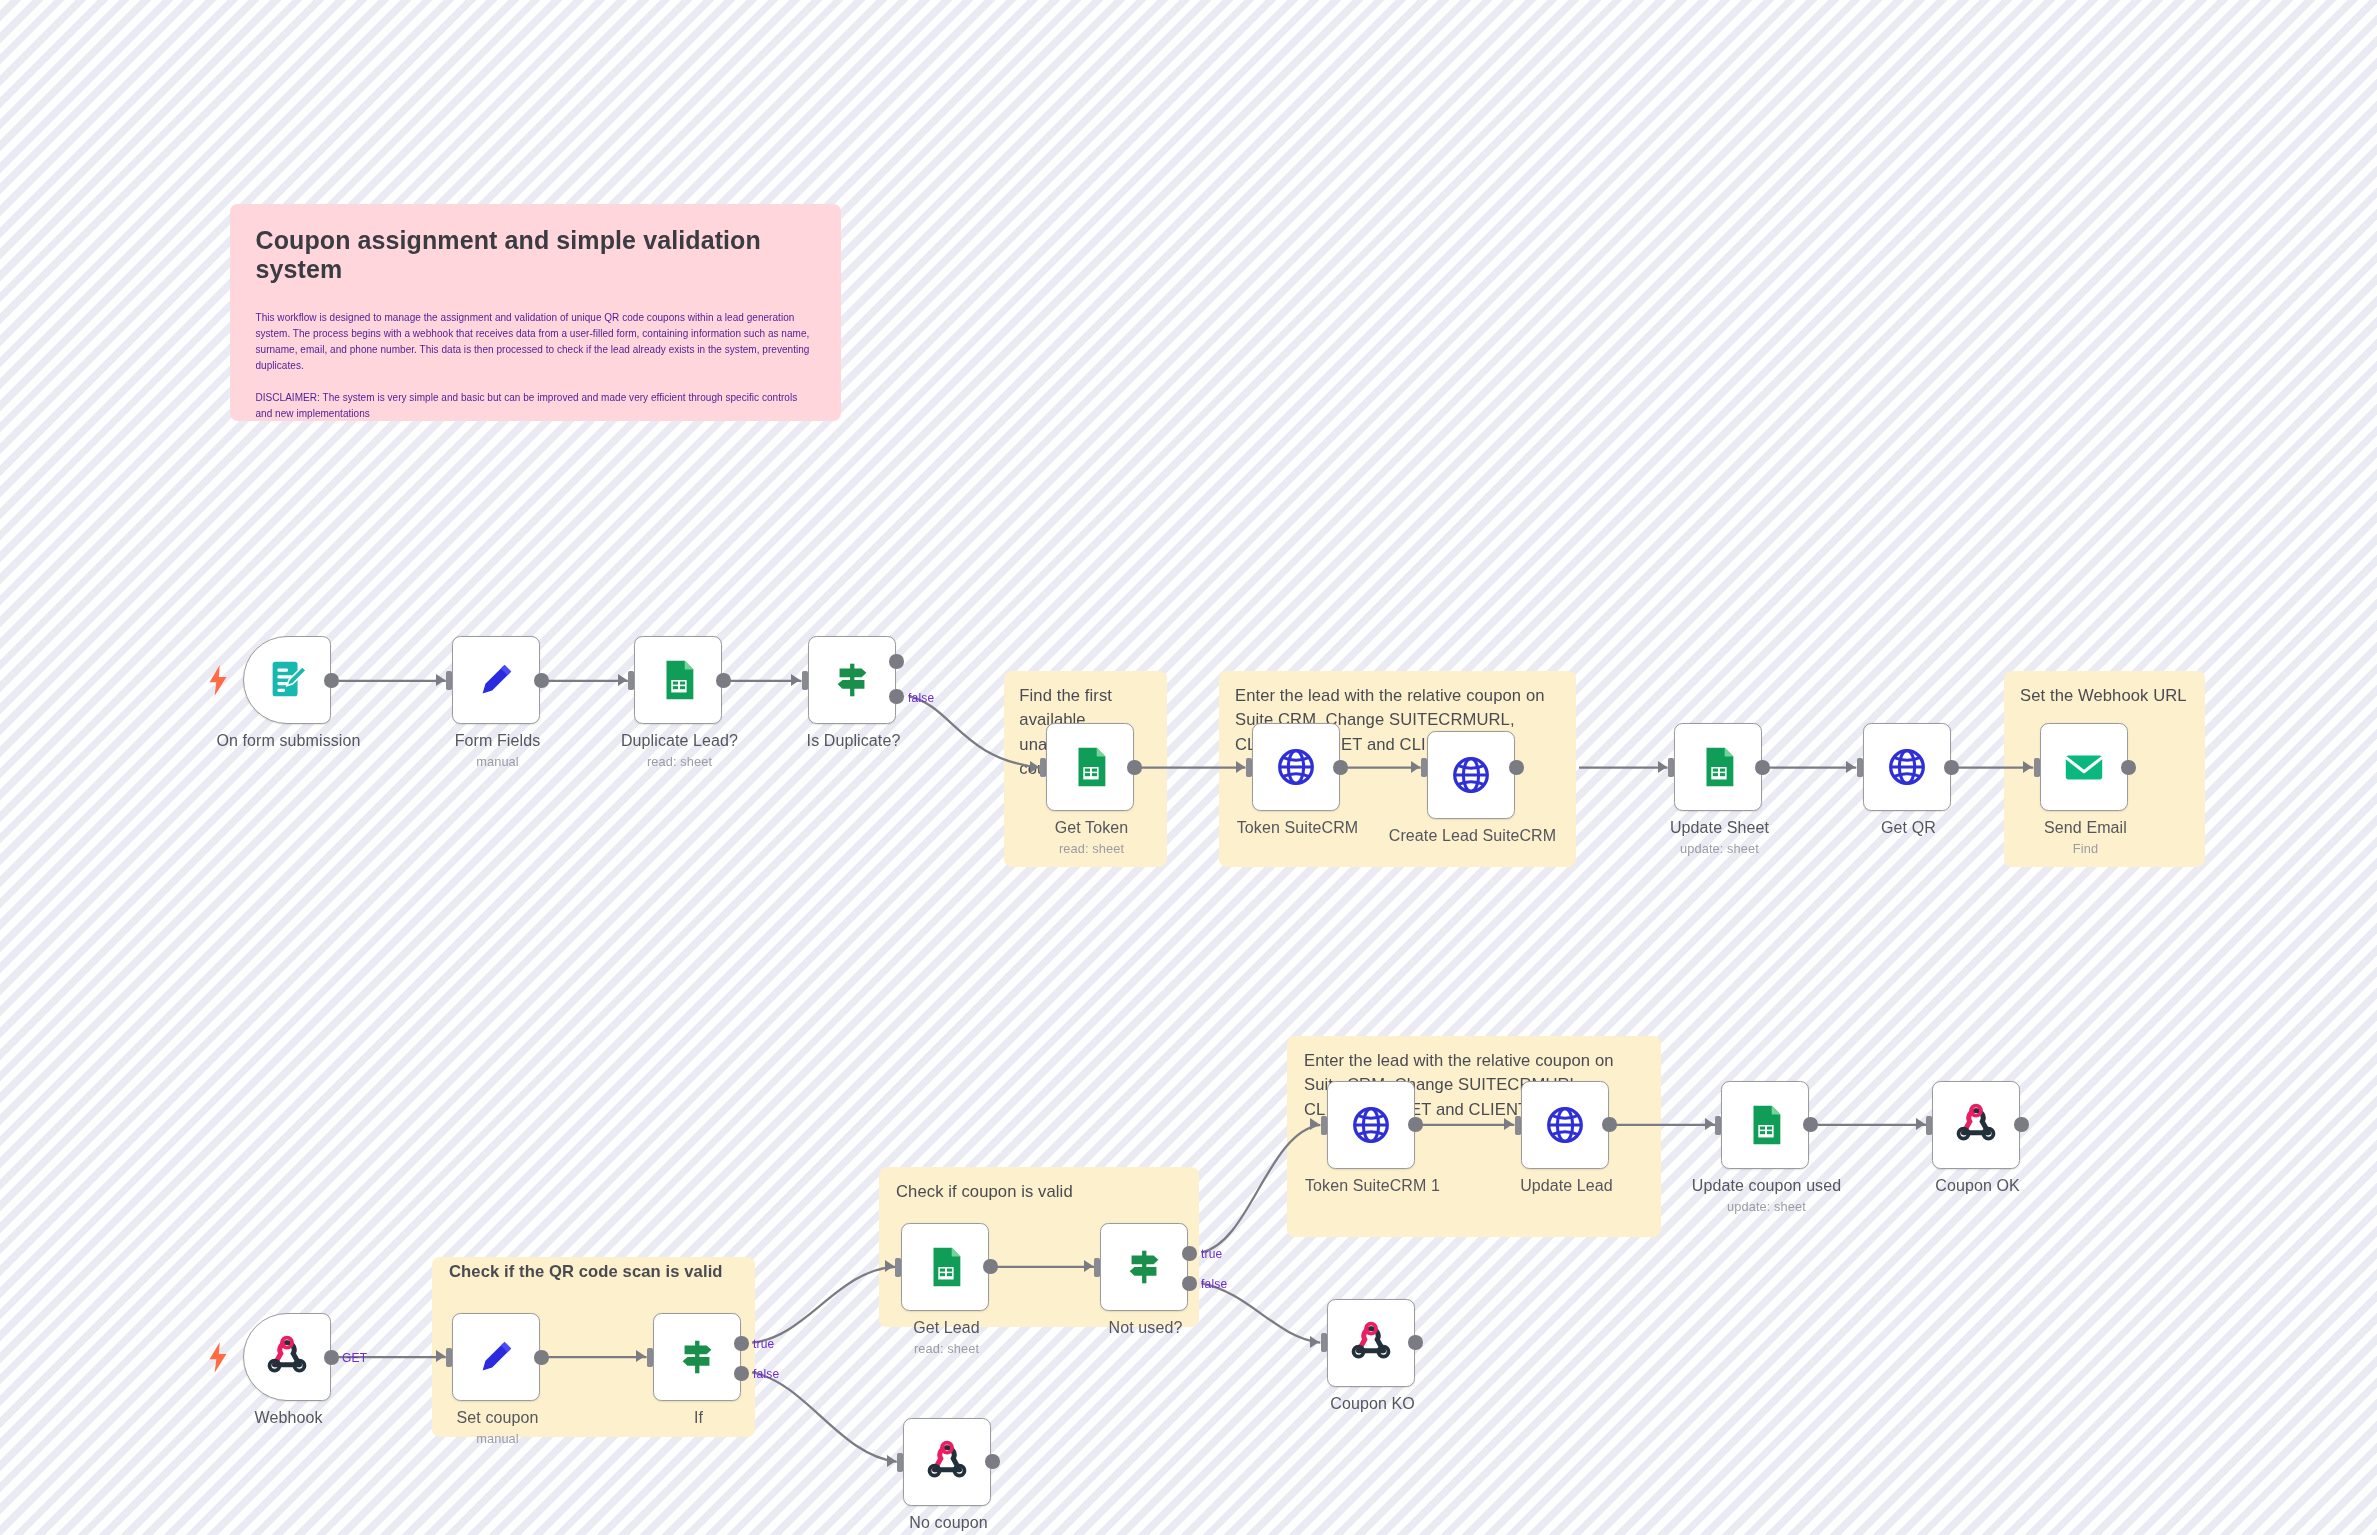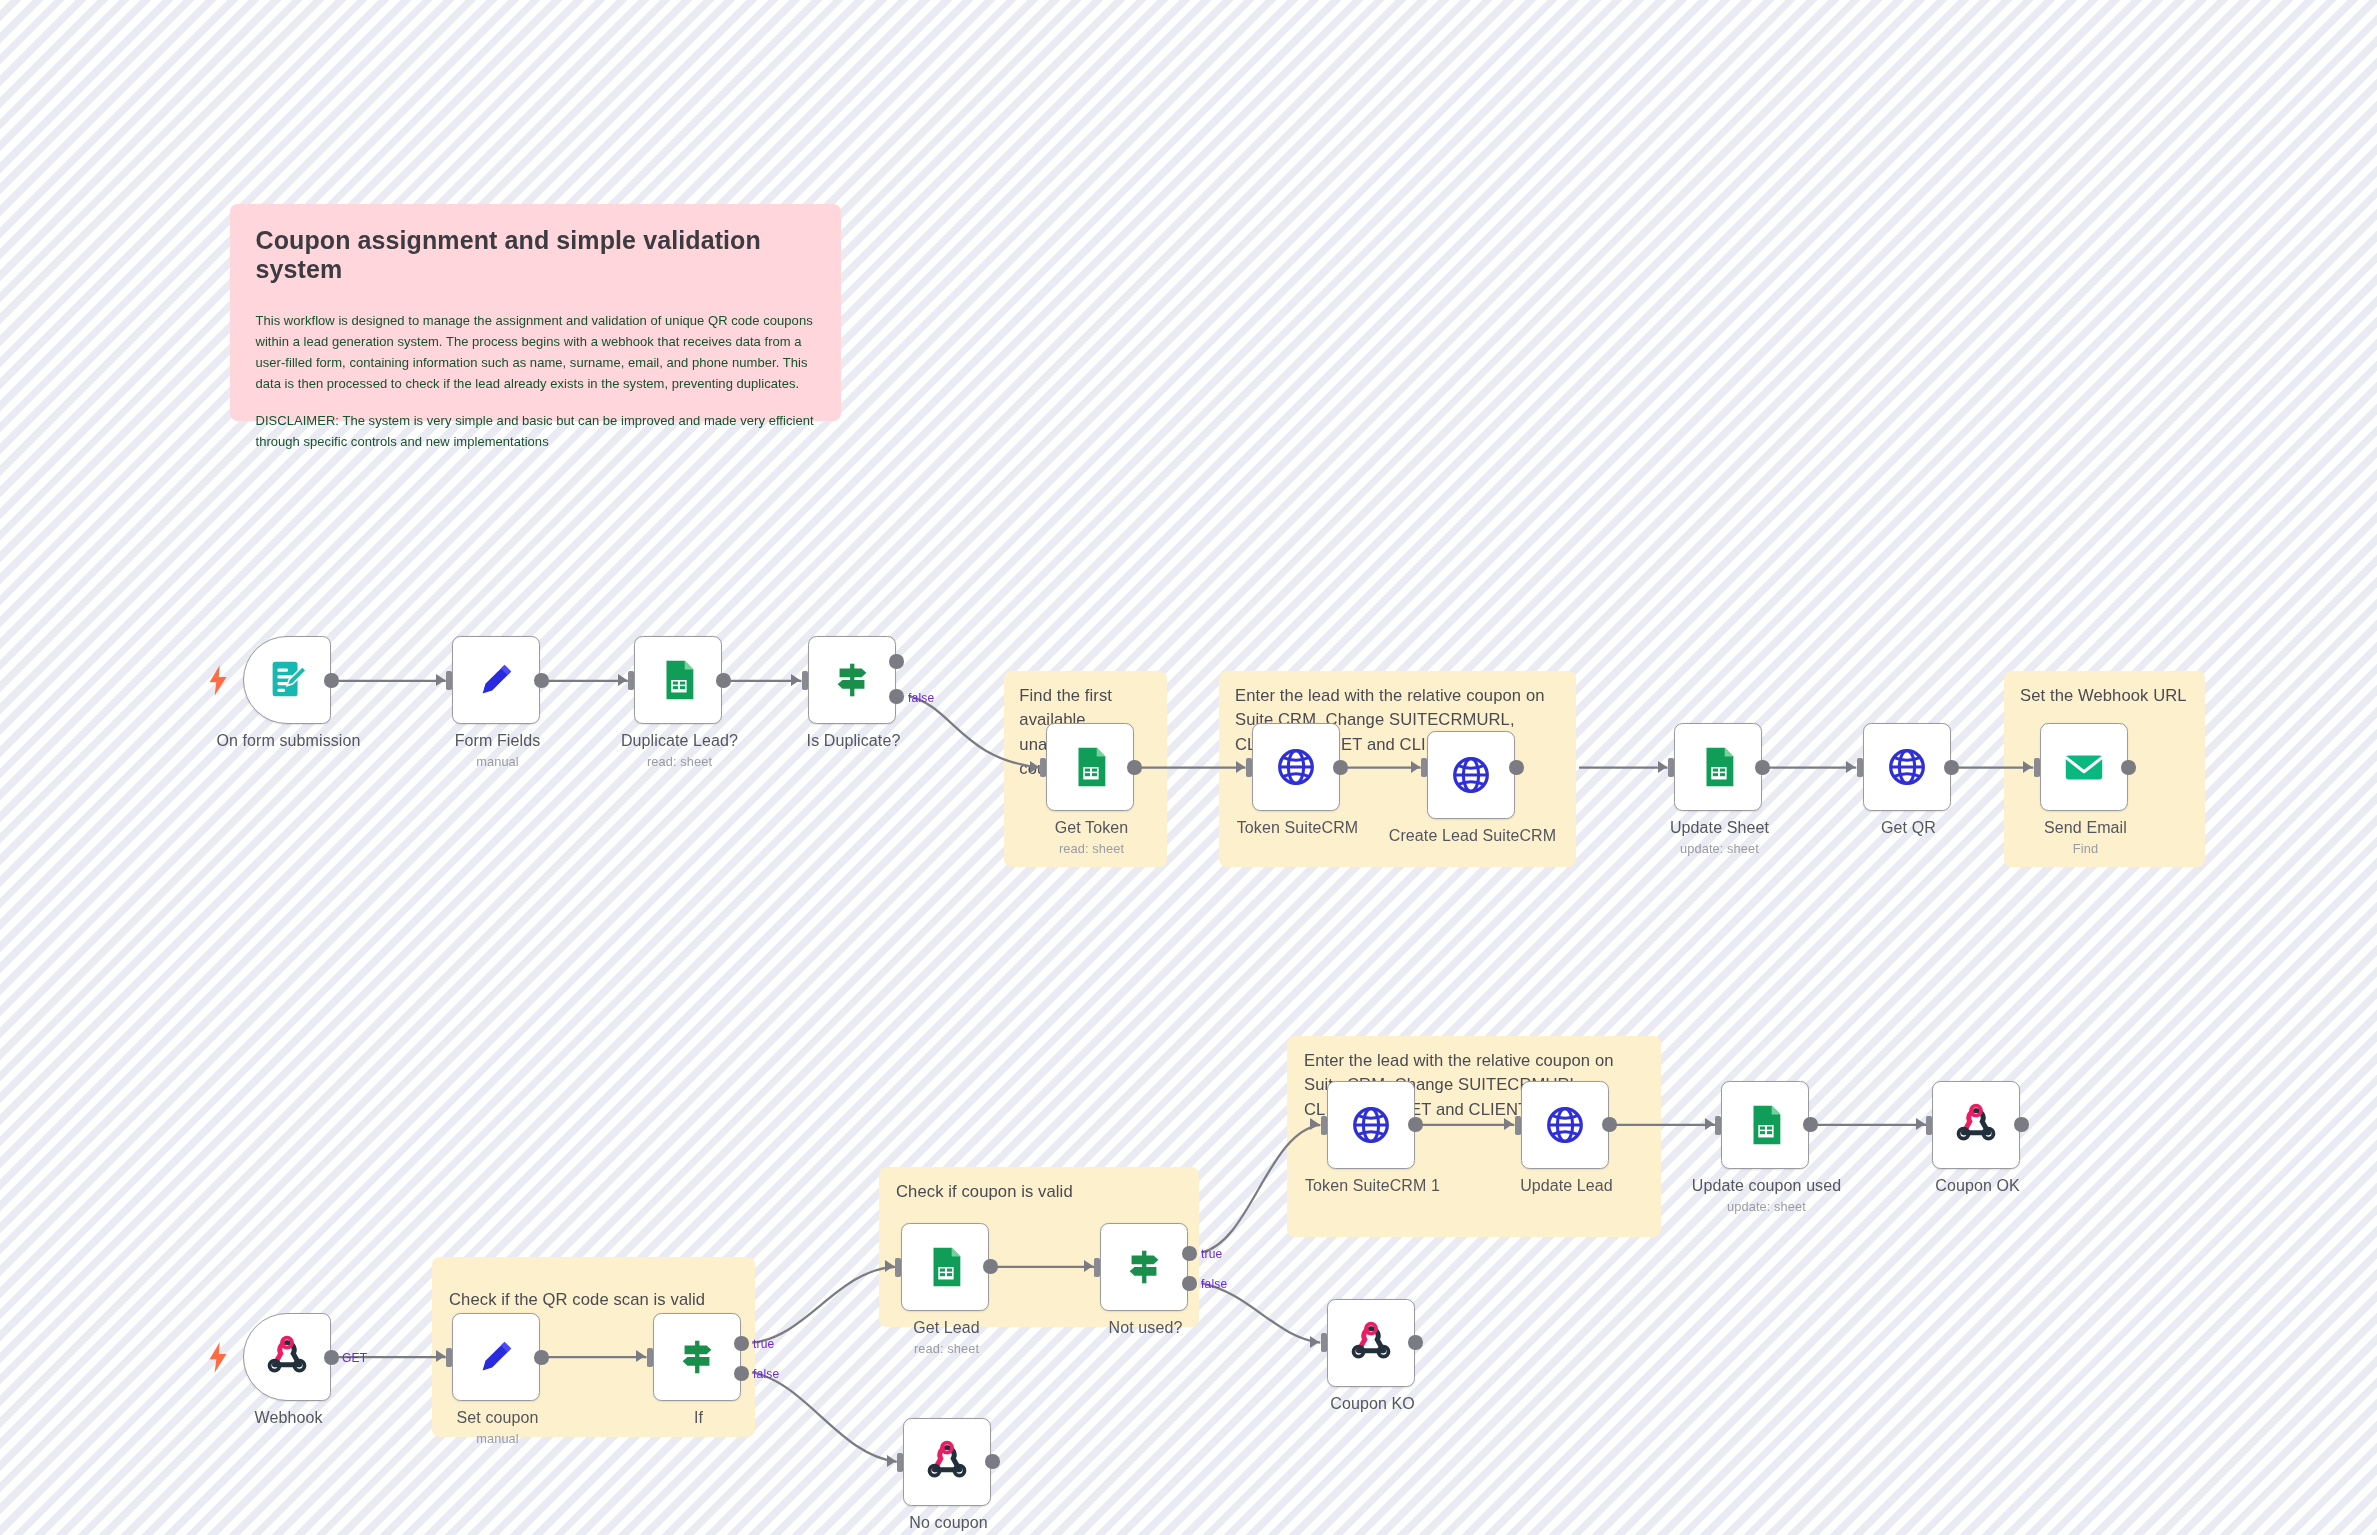--- a/index.html
+++ b/index.html
@@ -20,21 +20,21 @@
   .sticky.pink{background:#ffd6dc;padding:22px 25.5px 20.4px 25.5px;}
   .sticky-label{
     position:absolute;font-size:16.6px;line-height:1.48;color:#4a4a52;
     letter-spacing:0.1px;
   }
   .pink-title{
     font-size:25px;font-weight:bold;color:#3b3b42;margin:0 0 25.5px 0;
     letter-spacing:0.1px;
   }
   .pink-para{
-    font-size:13px;line-height:1.62;color:#14532d;margin:0 0 16px 0;
+    font-size:10px;line-height:1.62;color:#4c1d95;margin:0 0 16px 0;
     letter-spacing:0.04px;
   }
   .pink-para:last-child{margin-bottom:0;}
 
   
   .node{position:absolute;width:88px;height:88px;box-sizing:border-box;
         background:#ffffff;border:1.7px solid #9a9a9f;border-radius:8.5px;
         display:flex;align-items:center;justify-content:center;
         box-shadow:0 0.9px 1.7px rgba(0,0,0,.10);}
   .node.trigger{border-top-left-radius:44px;border-bottom-left-radius:44px;}
@@ -82,21 +82,21 @@
 
   <div class="sticky yellow" style="left:1287px;top:1036px;width:374px;height:201px;">
     <div class="sticky-label" style="left:17px;top:12.8px;width:340px;">Enter the lead with the relative coupon on Suite CRM. Change SUITECRMURL, CLIENTSECRET and CLIENTID</div>
   </div>
 
   <div class="sticky yellow" style="left:879px;top:1167px;width:320px;height:160px;">
     <div class="sticky-label" style="left:17px;top:12.8px;width:289px;">Check if coupon is valid</div>
   </div>
 
   <div class="sticky yellow" style="left:432px;top:1257px;width:323px;height:180px;">
-    <div class="sticky-label" style="left:17px;top:31px;width:289px;">Check if the QR code scan is valid</div>
+    <div class="sticky-label" style="left:17px;top:3px;width:289px;font-weight:bold;">Check if the QR code scan is valid</div>
   </div>
 
   <svg class="links" viewBox="0 0 2794 1805" width="2377" height="1536">
 
     <path d="M 398 800 L 524 800"></path>
     <path d="M 640 800 L 738 800"></path>
     <path d="M 854 800 L 942 800"></path>
 
     <path d="M 1068 818 C 1120 830 1130 892 1222 902"></path>
     <path d="M 1290 902 L 1464 902"></path>

